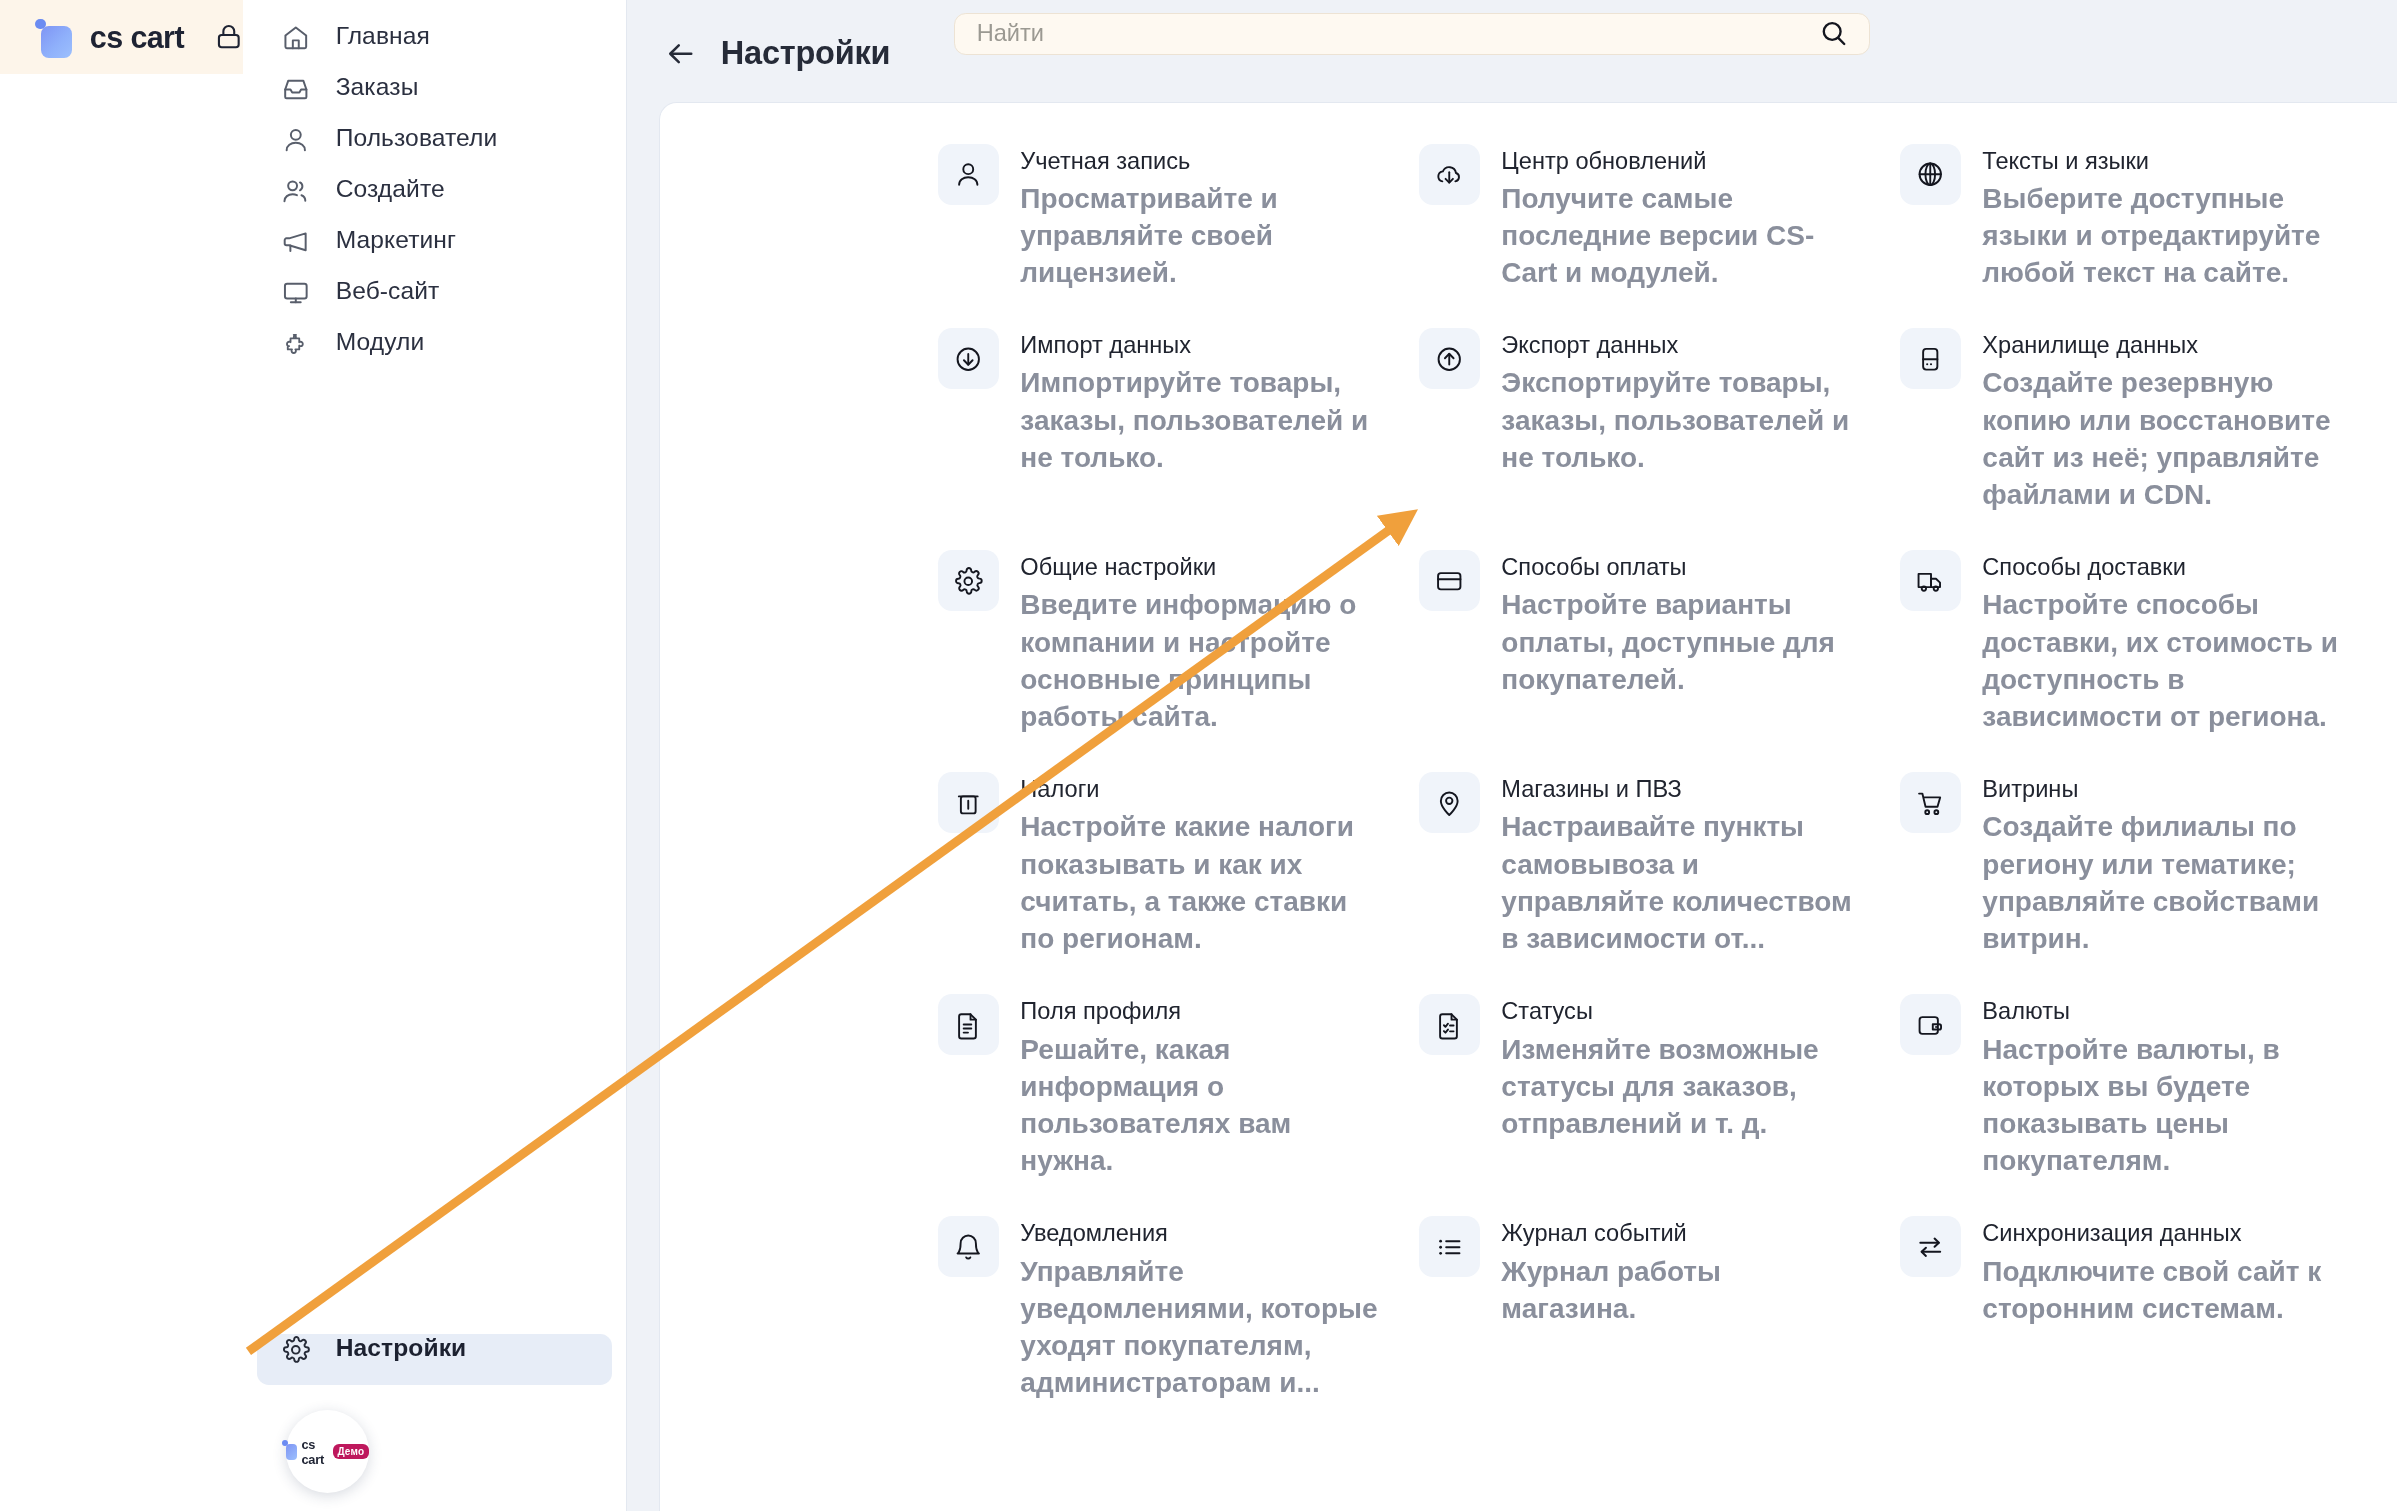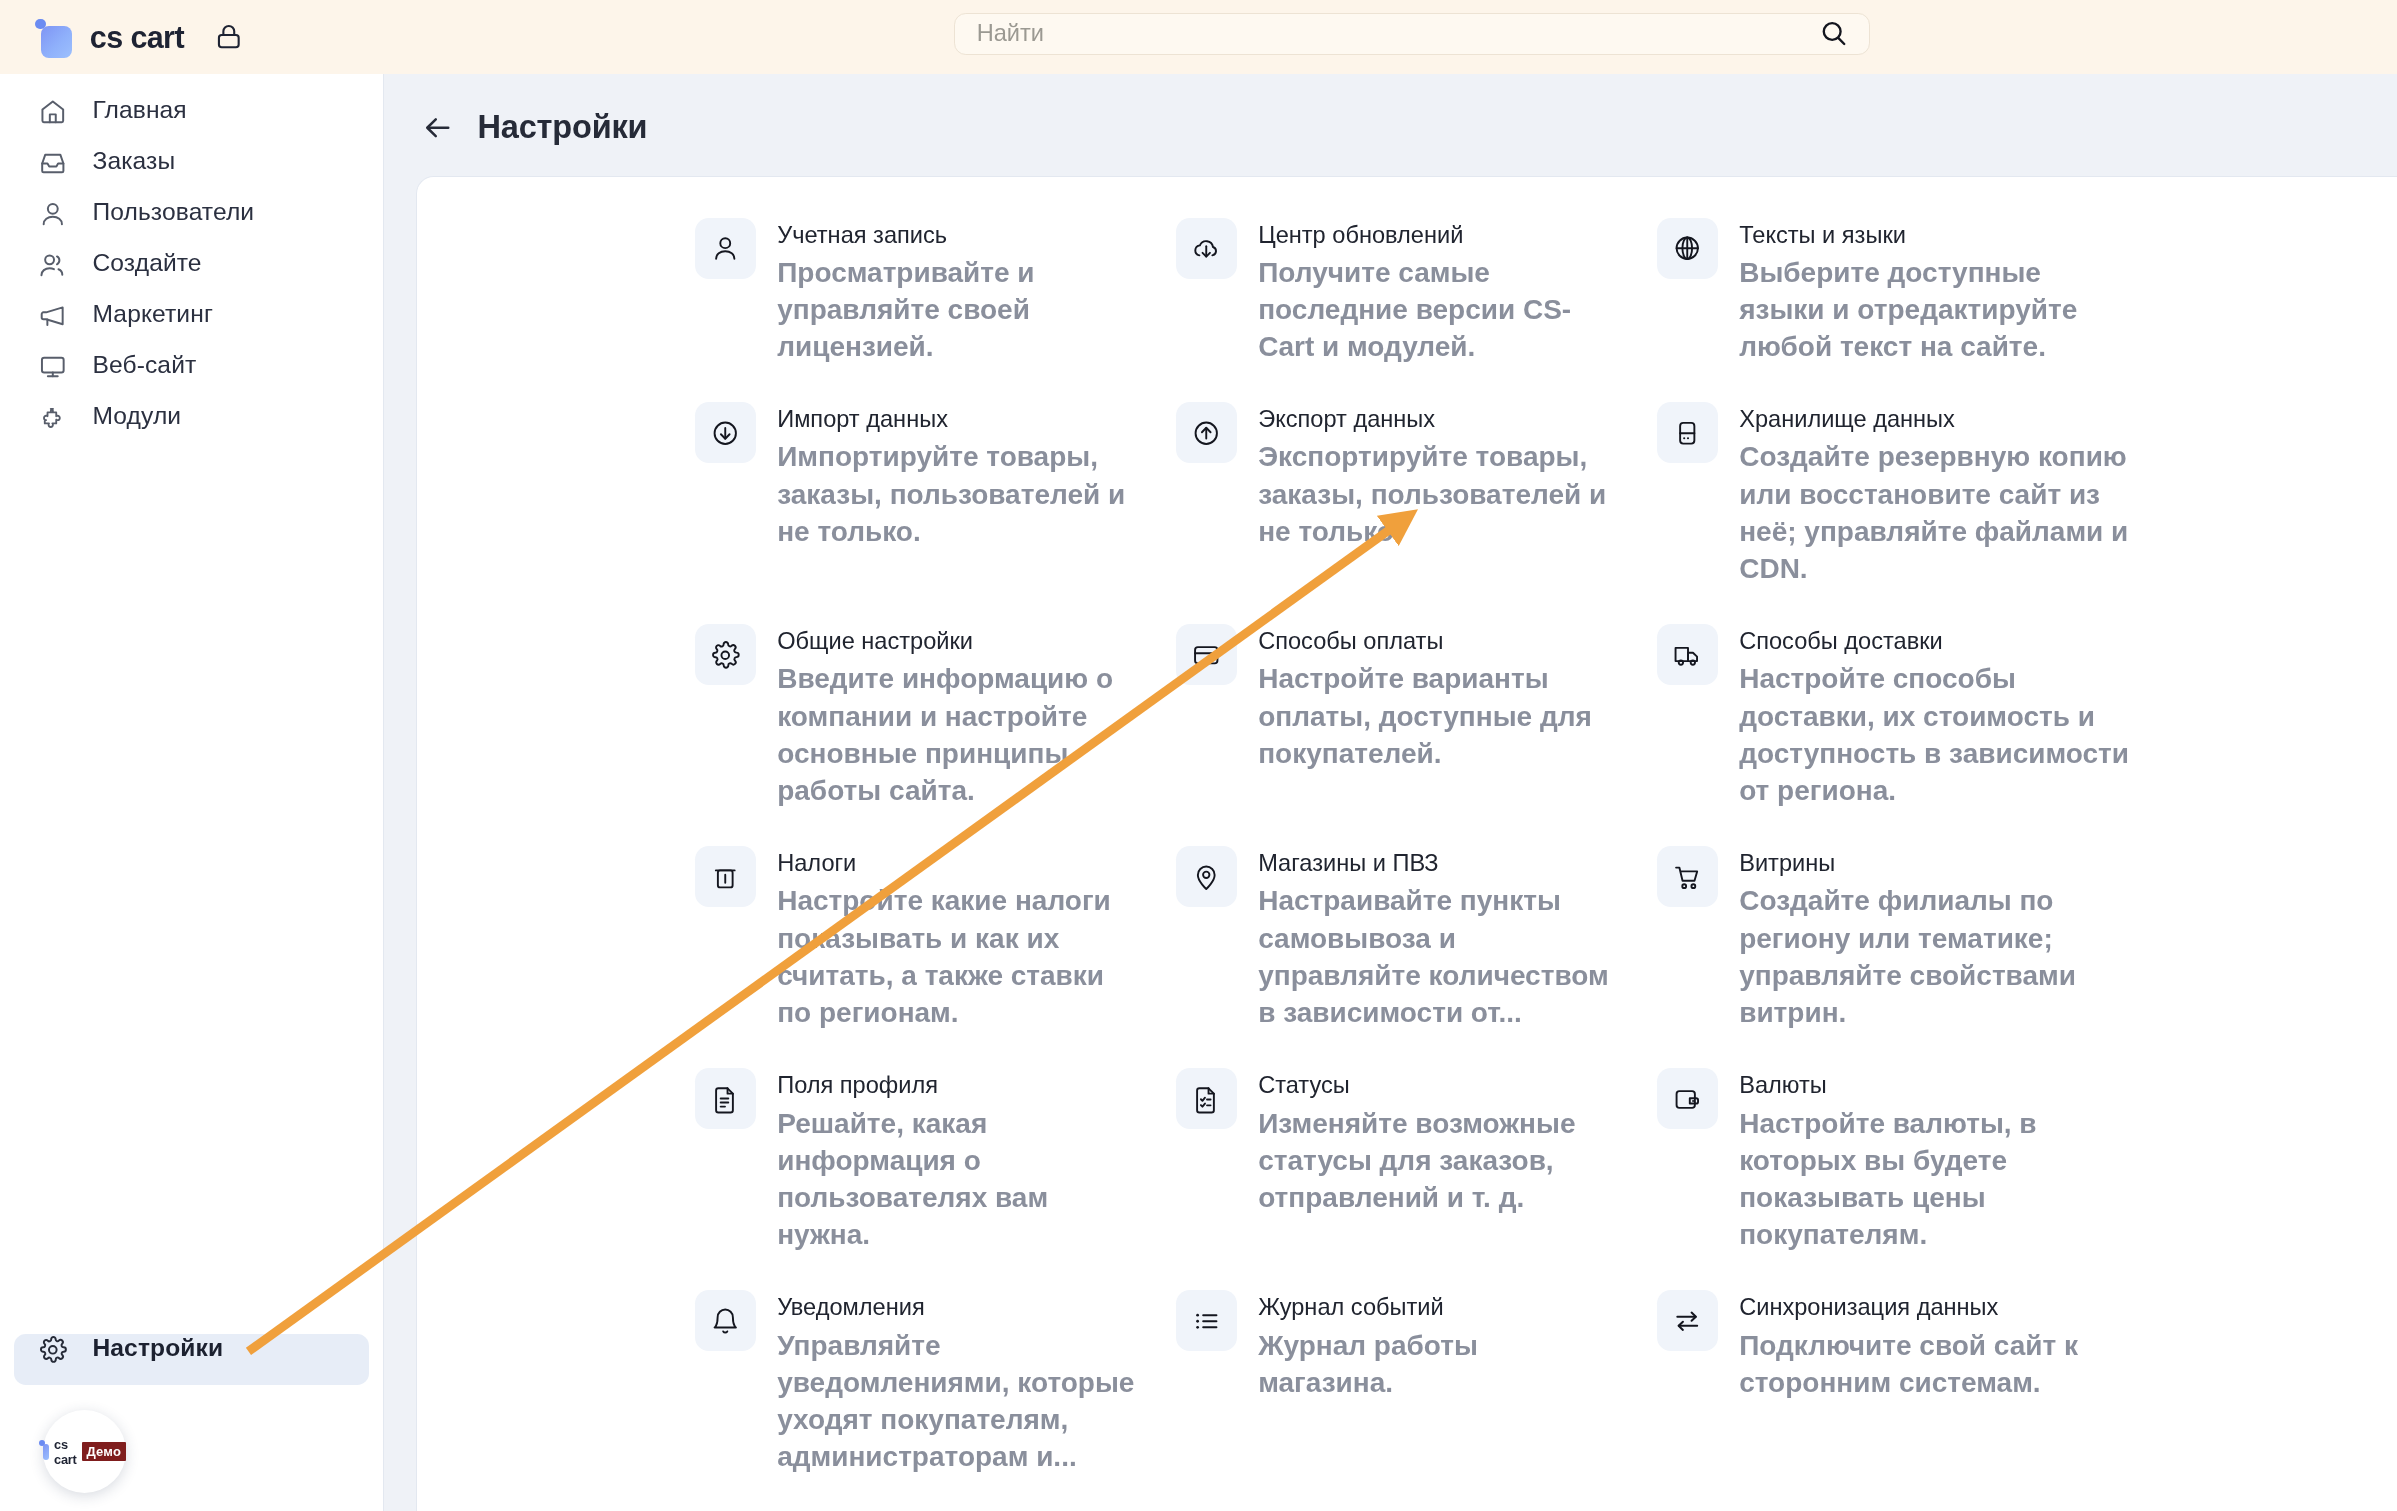--- a/index.html
+++ b/index.html
@@ -2,21 +2,21 @@
 <html><head>
 <meta charset="utf-8">
 <style>
   * { box-sizing: border-box; margin: 0; padding: 0; }
   html, body {
     width: 2398px; height: 1511px;
     font-family: "Liberation Sans", sans-serif;
     background: #ffffff;
     overflow: hidden;
   }
-  .app { position: relative; width: 2398px; height: 1511px; display: flex; flex-direction: column; }
+  .app { position: relative; width: 2398px; height: 1511px; display: flex; }
 
   
   .topbar {
     height: 74px; min-height: 74px;
     background: #FDF5EA;
     display: flex; align-items: center;
     position: relative; z-index: 5;
   }
   .brand { display: flex; align-items: center; gap: 15.8px; padding-left: 35px; }
   .logo-mark { position: relative; width: 39px; height: 39px; }
@@ -90,22 +90,22 @@
   .demo-logo-sq {
     position: relative; width: 15.8px; height: 15.8px; border-radius: 3.9px;
     background: linear-gradient(135deg, #7E94F4 0%, #9CC0FD 100%);
   }
   .demo-logo-dot {
     position: absolute; left: -3.9px; top: -3.9px; width: 5.9px; height: 5.9px;
     border-radius: 50%; background: #6B8BF2;
   }
   .demo-text { font-size: 12.8px; font-weight: 700; color: #1E2333; letter-spacing: -0.2px; }
   .demo-chip {
-    background: #7f1d1d; color: #fff; font-size: 13px; font-weight: 700;
-    padding: 2px 4.9px; border-radius: 1px; letter-spacing: 0.2px;
+    background: #be185d; color: #fff; font-size: 10px; font-weight: 700;
+    padding: 2px 4.9px; border-radius: 6px; letter-spacing: 0.2px;
   }
 
   
   .main { flex: 1; background: #EFF2F7; display: flex; flex-direction: column; min-width: 0; }
   .page-head {
     display: flex; align-items: center; gap: 23.6px;
     padding: 35px 0 29.6px 37px;
   }
   .back-btn { width: 33px; height: 33px; display: flex; align-items: center; justify-content: center; cursor: pointer; }
   .page-title { font-size: 32.5px; font-weight: 700; color: #262B38; letter-spacing: -0.2px; }

